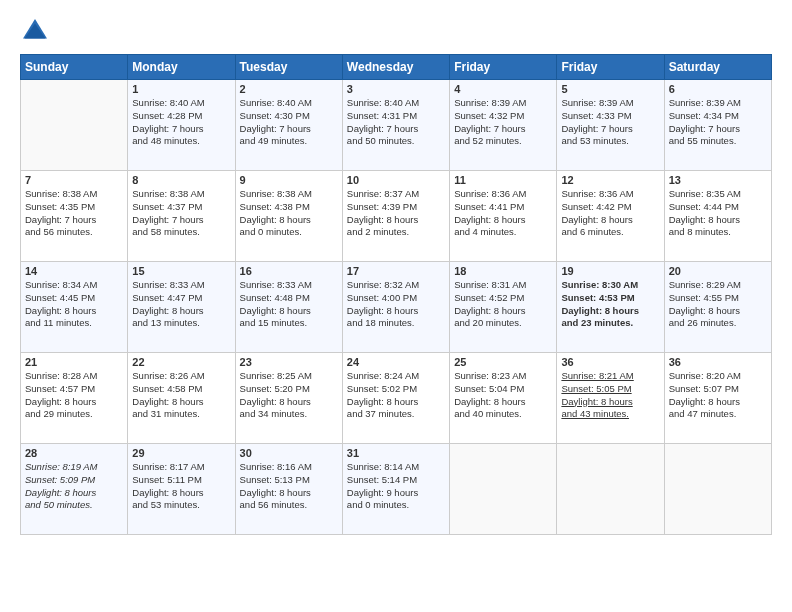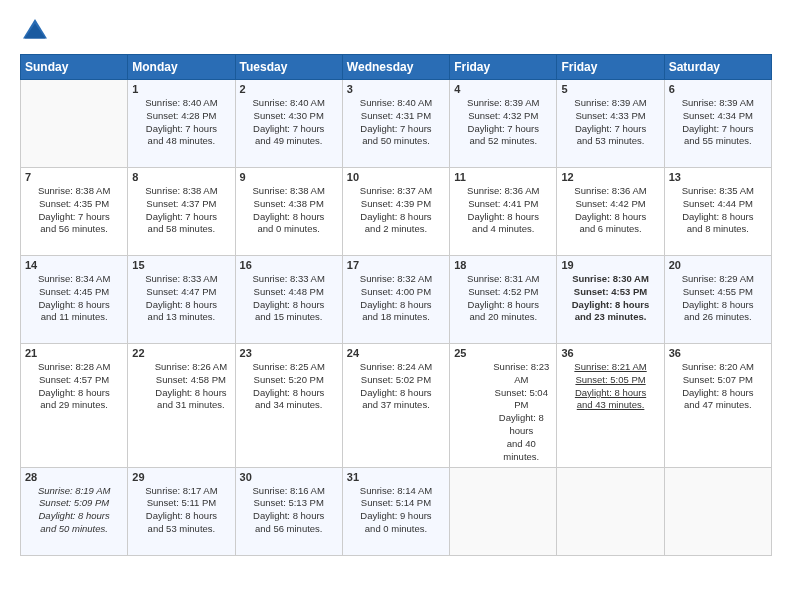--- a/index.html
+++ b/index.html
@@ -92,21 +92,20 @@
       font-weight: bold;
       font-size: 11px;
       color: #333;
       display: block;
       margin-bottom: 2px;
     }
     .day-info {
       font-size: 9.5px;
       color: #333;
       line-height: 1.35;
-      text-align: center;
     }
     .empty-cell {
       background-color: #f9f9f9 !important;
     }
   </style>
 </head>
 <body>
 
 <div class="page">
   <div class="header">
@@ -289,42 +288,42 @@
         <tr>
           <td>
             <span class="day-num">21</span>
             <div class="day-info" style="white-space: pre-line;">Sunrise: 8:28 AM
 Sunset: 4:57 PM
 Daylight: 8 hours
 and 29 minutes.</div>
           </td>
           <td>
             <span class="day-num">22</span>
-            <div class="day-info" style="white-space: pre-line; margin-left: 19px;">Sunrise: 8:26 AM
+            <div class="day-info" style="white-space: pre-line;">Sunrise: 8:26 AM
 Sunset: 4:58 PM
 Daylight: 8 hours
 and 31 minutes.</div>
           </td>
           <td>
             <span class="day-num">23</span>
             <div class="day-info" style="white-space: pre-line;">Sunrise: 8:25 AM
 Sunset: 5:20 PM
 Daylight: 8 hours
 and 34 minutes.</div>
           </td>
           <td>
             <span class="day-num">24</span>
             <div class="day-info" style="white-space: pre-line;">Sunrise: 8:24 AM
 Sunset: 5:02 PM
 Daylight: 8 hours
 and 37 minutes.</div>
           </td>
           <td>
             <span class="day-num">25</span>
-            <div class="day-info" style="white-space: pre-line; margin-left: 36px;">Sunrise: 8:23 AM
+            <div class="day-info" style="white-space: pre-line;">Sunrise: 8:23 AM
 Sunset: 5:04 PM
 Daylight: 8 hours
 and 40 minutes.</div>
           </td>
           <td>
             <span class="day-num">36</span>
             <div class="day-info" style="white-space: pre-line; text-decoration: underline;">Sunrise: 8:21 AM
 Sunset: 5:05 PM
 Daylight: 8 hours
 and 43 minutes.</div>

